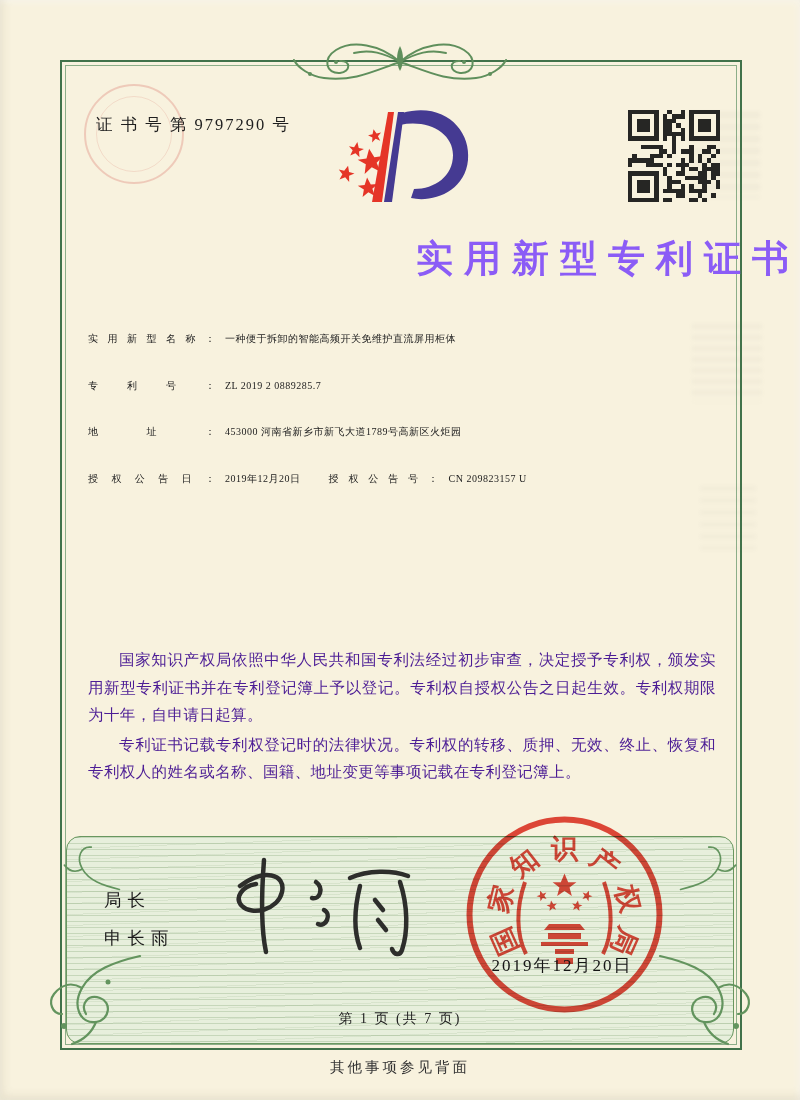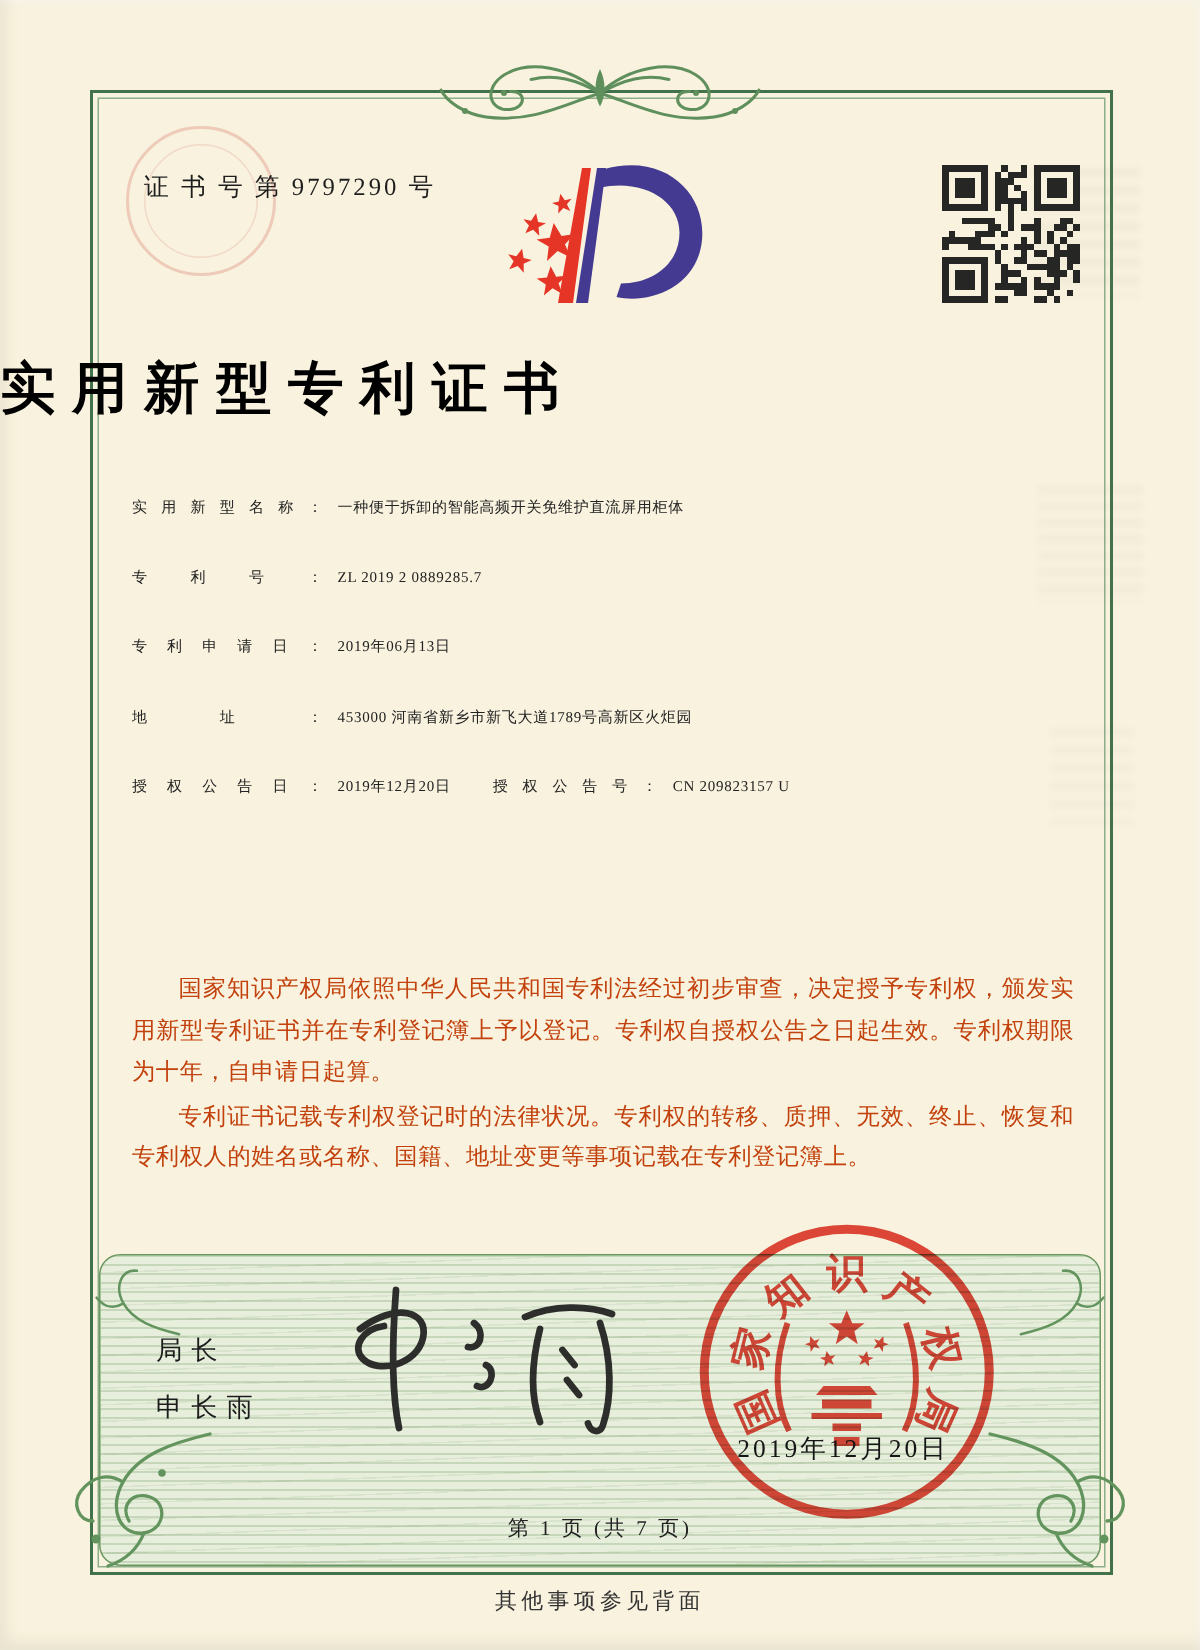--- a/index.html
+++ b/index.html
@@ -17,29 +17,29 @@
   .watermark::after{content:"";position:absolute;inset:10px;border-radius:50%;
              border:1px solid rgba(220,130,118,.22);}
   
   .smudge{position:absolute;z-index:1;filter:blur(2px);opacity:.6;}
   .s1{left:688px;top:112px;width:72px;height:86px;background:repeating-linear-gradient(180deg,rgba(120,118,110,.10) 0 6px,transparent 6px 12px);}
   .s2{left:692px;top:324px;width:70px;height:78px;background:repeating-linear-gradient(180deg,rgba(120,118,110,.09) 0 5px,transparent 5px 11px);}
   .s3{left:700px;top:486px;width:56px;height:64px;background:repeating-linear-gradient(180deg,rgba(120,118,110,.08) 0 5px,transparent 5px 12px);}
   .cert-no{position:absolute;left:96px;top:114px;font-size:16.5px;letter-spacing:2px;color:#1e1e1e;z-index:2;}
   .logo{position:absolute;left:328px;top:100px;z-index:2;}
   .qr{position:absolute;left:628px;top:110px;width:92px;height:92px;z-index:2;}
-  .title{position:absolute;left:0;top:234px;width:100%;text-align:left;
-         font-size:37px;font-weight:700;letter-spacing:11px;color:#000000;z-index:2;}
+  .title{position:absolute;left:0;top:234px;width:100%;text-align:right;
+         font-size:37px;font-weight:700;letter-spacing:11px;color:#8b5cf6;z-index:2;}
   .fields{position:absolute;left:88px;top:326px;width:636px;z-index:2;font-size:10px;color:#222;}
   .frow{margin-bottom:20.5px;line-height:26px;white-space:nowrap;}
   .flabel{display:inline-block;width:127px;text-align:justify;text-align-last:justify;vertical-align:top;}
   .fvalue{margin-left:10px;letter-spacing:.5px;}
   .grant2{margin-left:28px;}
   .paras{position:absolute;left:88px;top:646px;width:628px;z-index:2;
-         font-size:15.5px;color:#c2410c;line-height:1.78;text-align:justify;}
+         font-size:15.5px;color:#4c1d95;line-height:1.78;text-align:justify;}
   .paras p{margin:0 0 2px 0;text-indent:2em;letter-spacing:.4px;}
   
   .panel{position:absolute;left:66px;top:836px;width:666px;height:206px;z-index:1;
          border:1px solid #69975f;border-radius:14px;background-color:#e7efdc;
          background-image:
            repeating-linear-gradient(180deg,rgba(122,158,108,.30) 0 1px,transparent 1px 6px),
            repeating-linear-gradient(178deg,rgba(122,158,108,.14) 0 1px,transparent 1px 11px);}
   .corner{position:absolute;z-index:2;}
   .signer{position:absolute;left:104px;z-index:3;font-size:17.5px;letter-spacing:6px;color:#1c1c1c;font-family:Liberation Serif, serif;}
   .signer.t1{top:888px;}
@@ -237,23 +237,20 @@
   <div class="title">实用新型专利证书</div>
 
   <div class="fields">
     <div class="frow">
       <span class="flabel">实用新型名称：</span><span class="fvalue">一种便于拆卸的智能高频开关免维护直流屏用柜体</span>
     </div>
     <div class="frow">
       <span class="flabel">专利号：</span><span class="fvalue">ZL 2019 2 0889285.7</span>
     </div>
     <div class="frow">
-      <span class="flabel">专利申请日：</span><span class="fvalue">2019年06月13日</span>
-    </div>
-    <div class="frow">
       <span class="flabel">地址：</span><span class="fvalue">453000 河南省新乡市新飞大道1789号高新区火炬园</span>
     </div>
     <div class="frow">
       <span class="flabel">授权公告日：</span><span class="fvalue">2019年12月20日</span><span class="fvalue grant2 flabel" style="width:110px">授权公告号：</span><span class="fvalue">CN 209823157 U</span>
     </div>
   </div>
 
   <div class="paras">
     <p>国家知识产权局依照中华人民共和国专利法经过初步审查，决定授予专利权，颁发实用新型专利证书并在专利登记簿上予以登记。专利权自授权公告之日起生效。专利权期限为十年，自申请日起算。</p>
     <p>专利证书记载专利权登记时的法律状况。专利权的转移、质押、无效、终止、恢复和专利权人的姓名或名称、国籍、地址变更等事项记载在专利登记簿上。</p>

